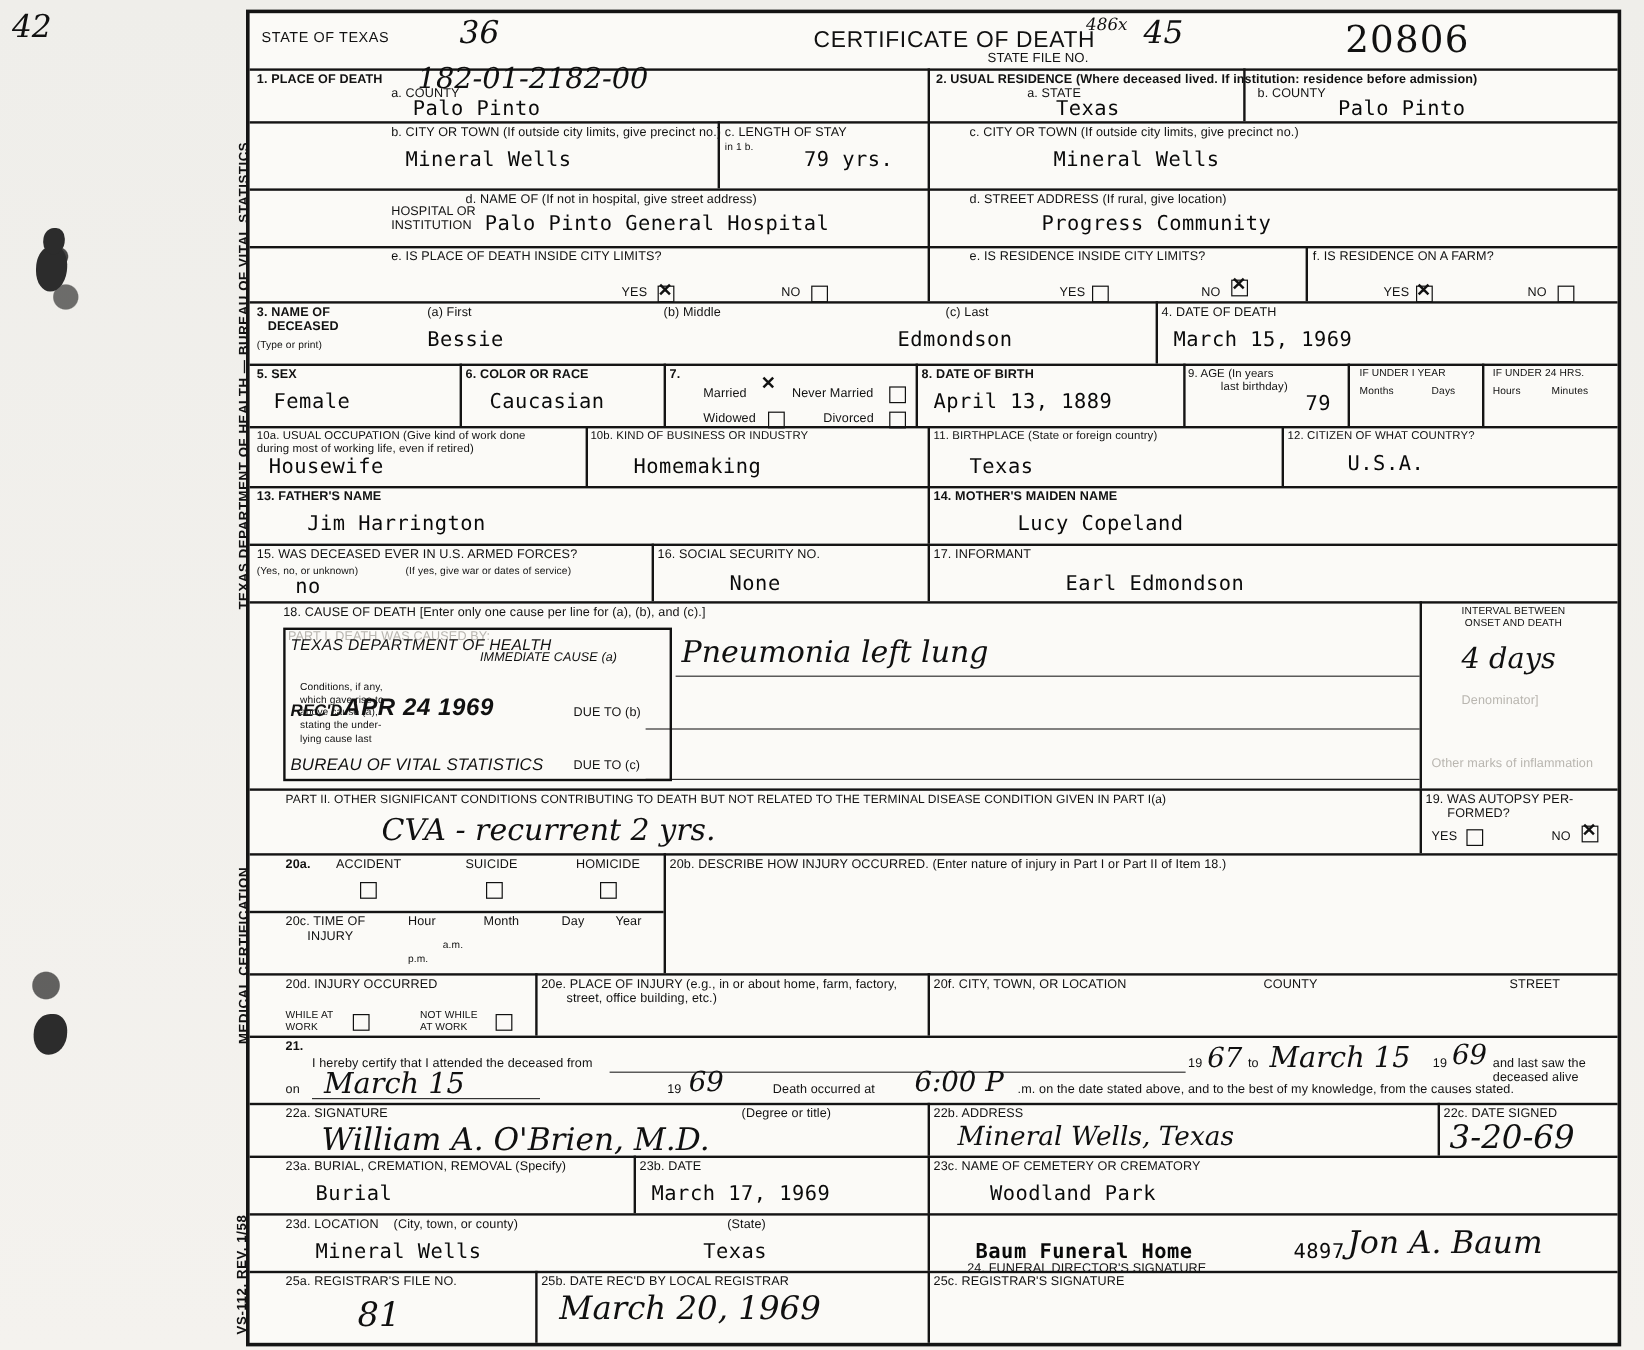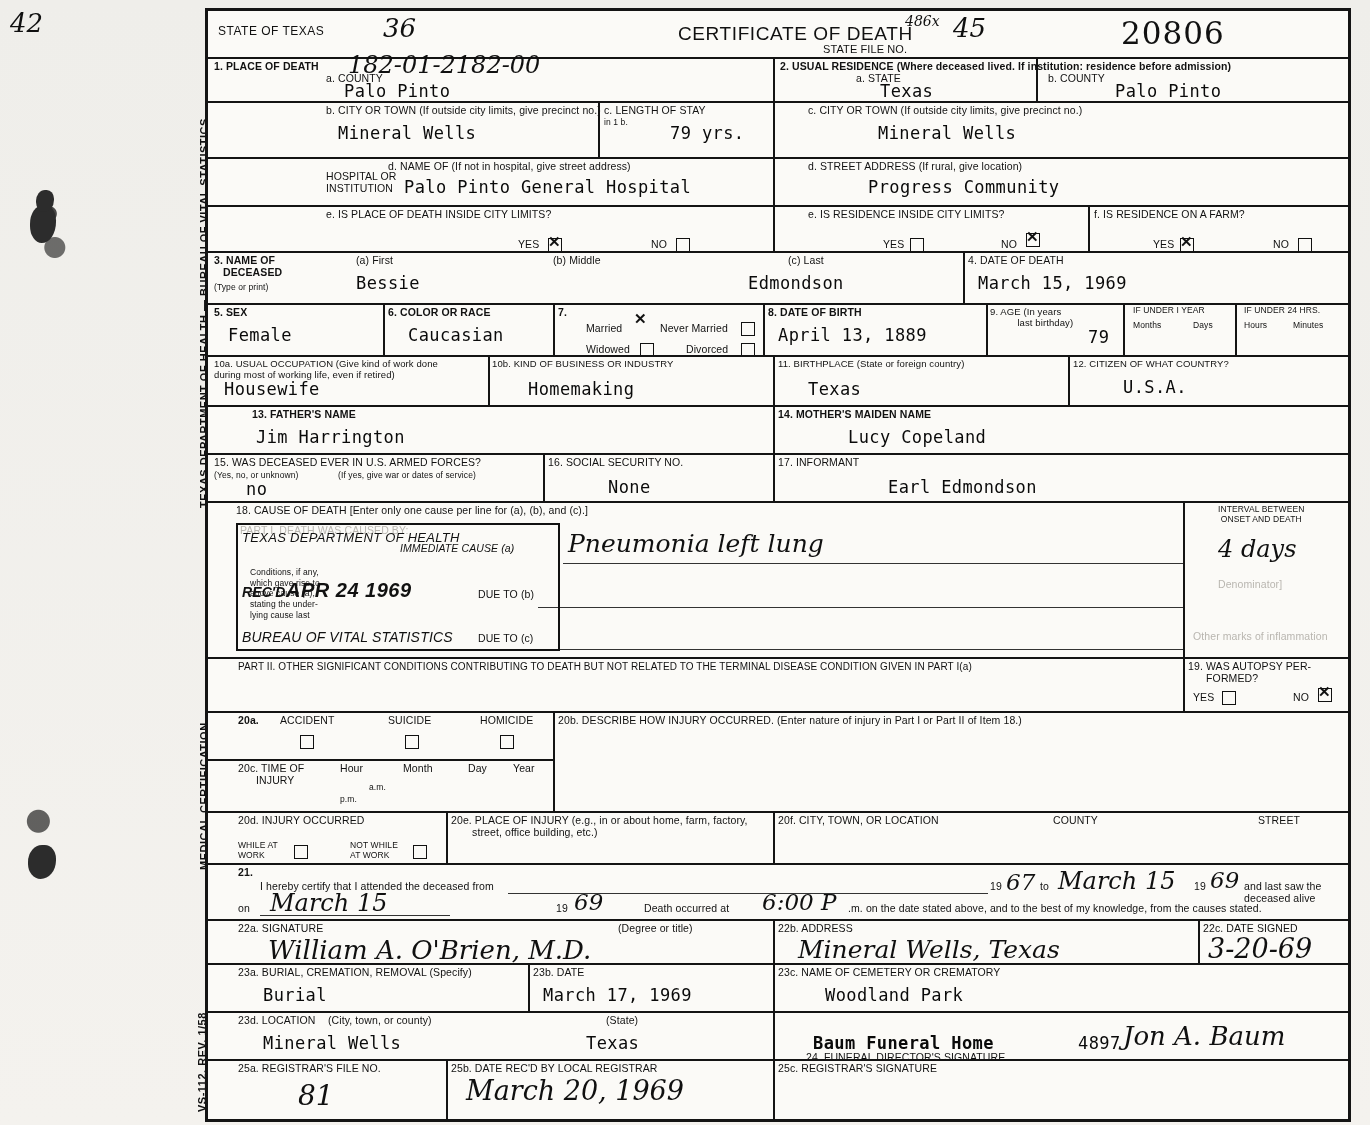--- a/index.html
+++ b/index.html
@@ -203,21 +203,21 @@
   <div class="cell val" style="left:320px;top:368px;">Homemaking</div>
   <div class="vline" style="left:565px;top:344px;height:50px;"></div>
   <div class="cell lbl sm" style="left:570px;top:348px;">11. BIRTHPLACE (State or foreign country)</div>
   <div class="cell val" style="left:600px;top:368px;">Texas</div>
   <div class="vline" style="left:860px;top:344px;height:50px;"></div>
   <div class="cell lbl sm" style="left:865px;top:348px;">12. CITIZEN OF WHAT COUNTRY?</div>
   <div class="cell val" style="left:915px;top:366px;">U.S.A.</div>
 
   <div class="hline" style="left:0;top:394px;width:1140px;"></div>
 
-  <div class="cell lbl" style="left:6px;top:398px;font-weight:600;margin-left:38px;">13. FATHER'S NAME</div>
+  <div class="cell lbl" style="left:6px;top:398px;font-weight:600;">13. FATHER'S NAME</div>
   <div class="cell val" style="left:48px;top:416px;">Jim Harrington</div>
   <div class="vline" style="left:565px;top:394px;height:48px;"></div>
   <div class="cell lbl" style="left:570px;top:398px;font-weight:600;">14. MOTHER'S MAIDEN NAME</div>
   <div class="cell val" style="left:640px;top:416px;">Lucy Copeland</div>
 
   <div class="hline" style="left:0;top:442px;width:1140px;"></div>
 
   <div class="cell lbl" style="left:6px;top:446px;">15. WAS DECEASED EVER IN U.S. ARMED FORCES?</div>
   <div class="cell lbl xs" style="left:6px;top:460px;">(Yes, no, or unknown)</div>
   <div class="cell lbl xs" style="left:130px;top:460px;">(If yes, give war or dates of service)</div>
@@ -252,20 +252,21 @@
   <div class="stamp" style="left:28px;top:512px;width:324px;height:128px;background:rgba(255,255,255,0.0);font-style:italic;">
     <div class="cell lbl" style="left:4px;top:6px;font-size:13px;letter-spacing:.3px;">TEXAS DEPARTMENT OF HEALTH</div>
     <div class="cell lbl" style="left:4px;top:60px;font-size:14px;font-weight:600;">REC'D</div>
     <div class="cell lbl" style="left:48px;top:54px;font-size:20px;font-weight:700;letter-spacing:.5px;">APR 24 1969</div>
     <div class="cell lbl" style="left:4px;top:105px;font-size:14px;letter-spacing:.2px;">BUREAU OF VITAL STATISTICS</div>
   </div>
 
   <div class="hline" style="left:0;top:646px;width:1140px;"></div>
 
   <div class="cell lbl" style="left:30px;top:650px;font-size:10px;">PART II. OTHER SIGNIFICANT CONDITIONS CONTRIBUTING TO DEATH BUT NOT RELATED TO THE TERMINAL DISEASE CONDITION GIVEN IN PART I(a)</div>
+  <div class="cell hand" style="left:110px;top:666px;font-size:25px;">CVA - recurrent 2 yrs.</div>
   <div class="vline" style="left:975px;top:646px;height:54px;"></div>
   <div class="cell lbl" style="left:980px;top:650px;">19. WAS AUTOPSY PER-<br>&nbsp;&nbsp;&nbsp;&nbsp;&nbsp;&nbsp;FORMED?</div>
   <div class="cell lbl" style="left:985px;top:681px;">YES</div>
   <span class="bx" style="position:absolute;left:1014px;top:680px;"></span>
   <div class="cell lbl" style="left:1085px;top:681px;">NO</div>
   <span class="bx x" style="position:absolute;left:1110px;top:677px;"></span>
 
   <div class="hline" style="left:0;top:700px;width:1140px;"></div>
 
   <div class="cell lbl" style="left:30px;top:704px;font-weight:600;">20a.</div>
@@ -325,21 +326,21 @@
   <div class="cell hand" style="left:554px;top:878px;font-size:23px;">6:00 P</div>
   <div class="cell lbl" style="left:640px;top:892px;">.m. on the date stated above, and to the best of my knowledge, from the causes stated.</div>
 
   <div class="hline" style="left:0;top:908px;width:1140px;"></div>
 
   <div class="cell lbl" style="left:30px;top:912px;">22a. SIGNATURE</div>
   <div class="cell lbl" style="left:410px;top:912px;">(Degree or title)</div>
   <div class="cell hand" style="left:60px;top:924px;font-size:26px;">William A. O'Brien, M.D.</div>
   <div class="vline" style="left:565px;top:908px;height:44px;"></div>
   <div class="cell lbl" style="left:570px;top:912px;">22b. ADDRESS</div>
-  <div class="cell hand" style="left:590px;top:924px;font-size:25px;">Mineral Wells, Texas</div>
+  <div class="cell hand" style="left:590px;top:924px;font-size:22px;">Mineral Wells, Texas</div>
   <div class="vline" style="left:990px;top:908px;height:44px;"></div>
   <div class="cell lbl" style="left:995px;top:912px;">22c. DATE SIGNED</div>
   <div class="cell hand" style="left:1000px;top:922px;font-size:27px;">3-20-69</div>
 
   <div class="hline" style="left:0;top:952px;width:1140px;"></div>
 
   <div class="cell lbl" style="left:30px;top:956px;">23a. BURIAL, CREMATION, REMOVAL (Specify)</div>
   <div class="cell val" style="left:55px;top:974px;">Burial</div>
   <div class="vline" style="left:320px;top:952px;height:48px;"></div>
   <div class="cell lbl" style="left:325px;top:956px;">23b. DATE</div>

